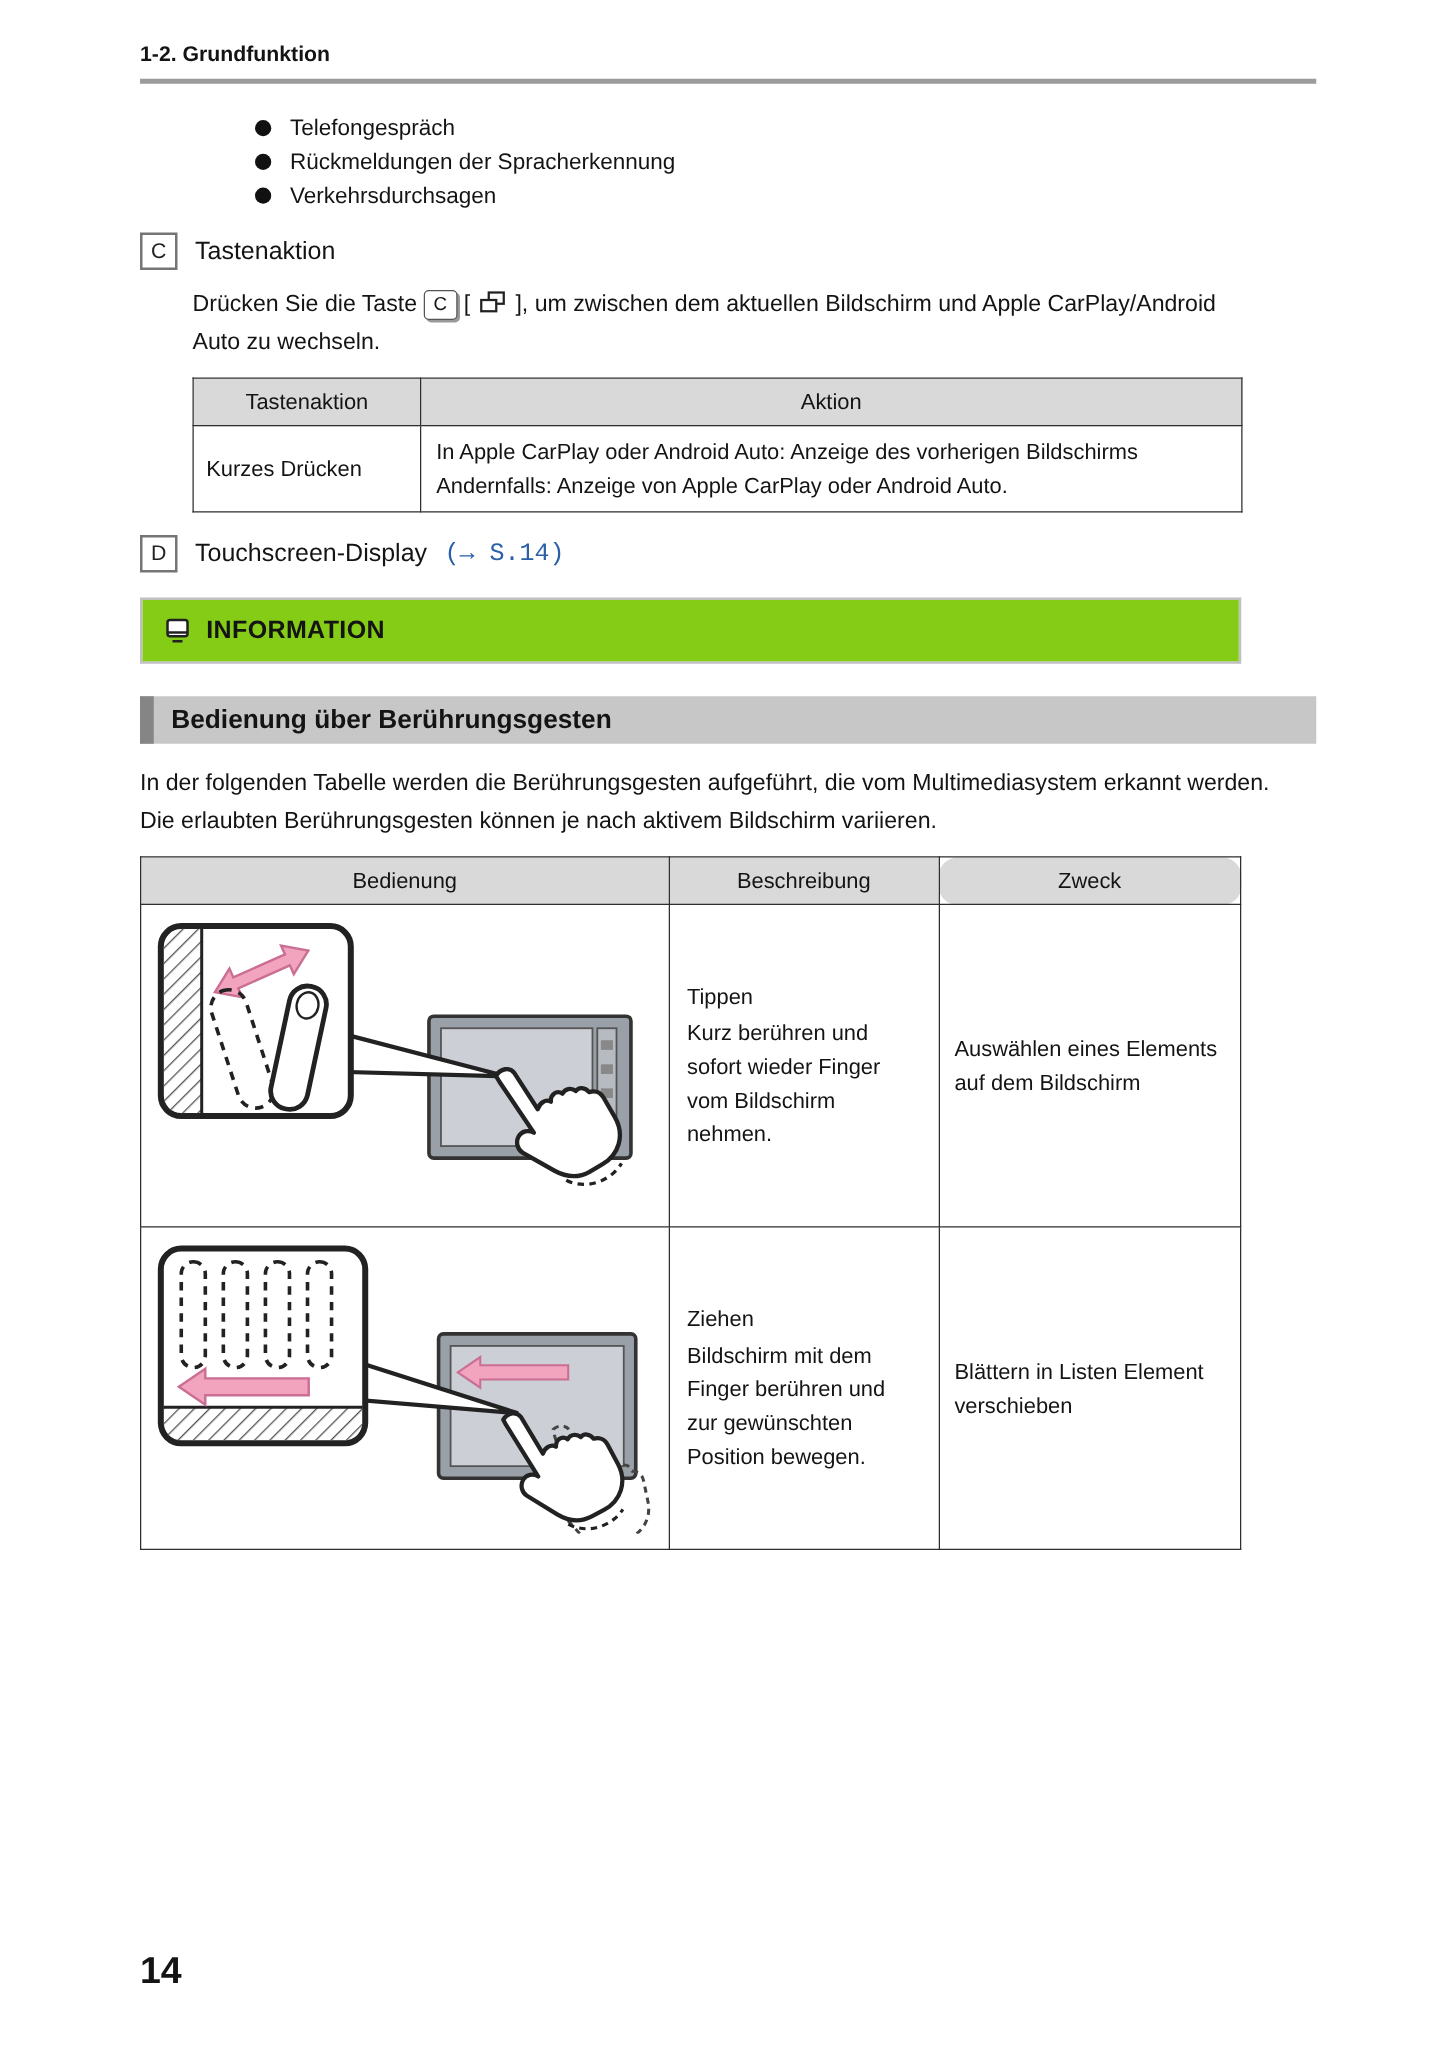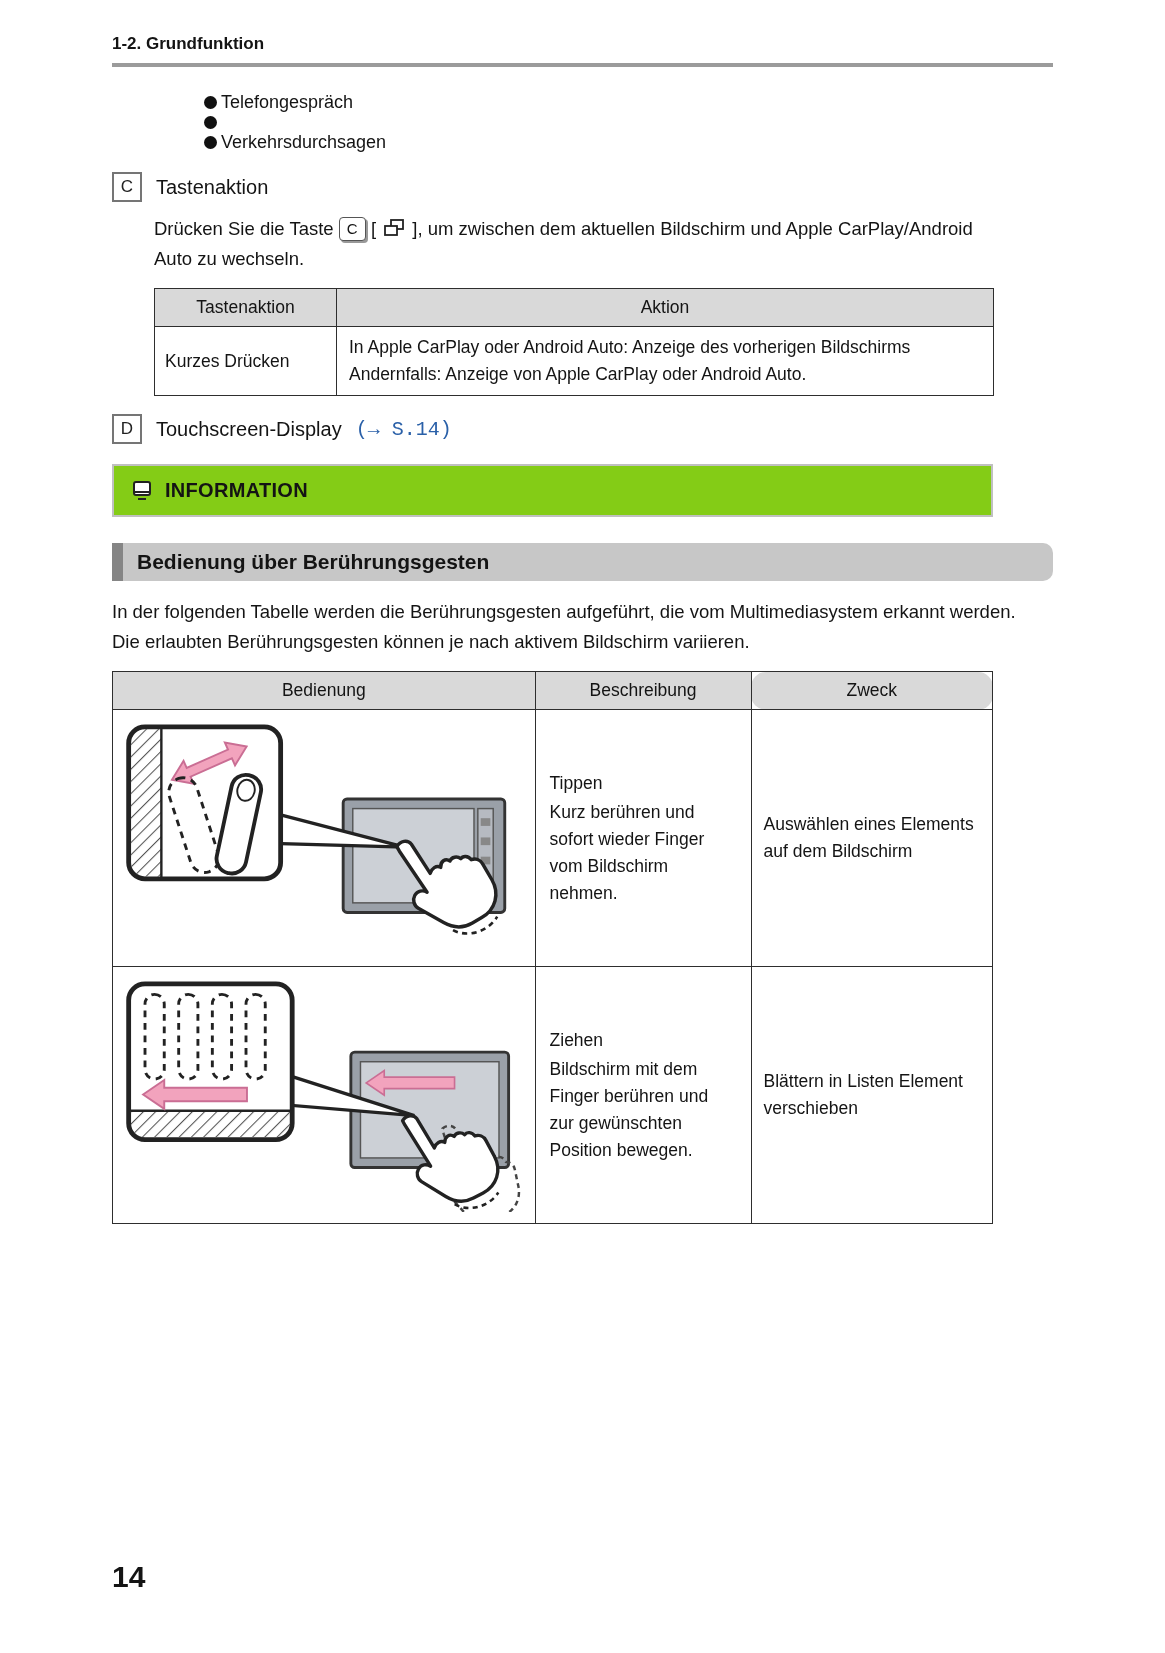--- a/index.html
+++ b/index.html
@@ -9,21 +9,21 @@
     font-family:"Liberation Sans", sans-serif;
     color:#141414;
     overflow:hidden;
   }
   .page { position:relative; width:1165px; height:1653px; padding:34px 112px 0 112px; }
 
   .crumb { font-size:17px; font-weight:bold; }
   .rule  { width:941px; height:4px; background:#9b9b9b; margin-top:9px; }
 
   .bullets { list-style:none; margin:22px 0 0 92px; }
-  .bullets li { font-size:18px; line-height:27px; display:flex; align-items:center; gap:4px; }
+  .bullets li { font-size:18px; line-height:27px; display:flex; align-items:center; gap:15px; }
   .bullet-dot { width:13px; height:13px; border-radius:50%; background:#111; flex:0 0 13px; }
 
   .key-item { display:flex; align-items:center; gap:14px; margin-top:16px; }
   .keybox {
     width:30px; height:30px; border:2px solid #757575; background:#fff;
     display:inline-flex; align-items:center; justify-content:center;
     font-size:17px; color:#222; flex:0 0 30px;
   }
   .item-title { font-size:20px; }
   .item-link { color:#2a60a8; text-decoration:none; font-size:20px;font-family:Liberation Mono, monospace; }
@@ -50,21 +50,21 @@
   .key-table td.cell-result { padding:7px 12px; line-height:27px; }
   .mt18 { margin-top:18px; }
 
   .info-box { width:881px; margin-top:20px; border:2px solid #c0c0c0; background:#fff; }
   .info-head { display:flex; align-items:center; gap:11px; background:#84cc16; padding:13px 16px; }
   .info-title { font-size:20px; font-weight:bold; letter-spacing:0.3px; }
   .info-body { padding:15px 16px 18px 16px; font-size:18px; line-height:30px; }
 
   .section-bar {
     position:relative; width:941px; height:38px; margin-top:26px;
-    background:#c7c7c7; display:flex; align-items:center; padding-left:25px;border-radius:10px;
+    background:#c7c7c7; display:flex; align-items:center; padding-left:25px;
   }
   .section-accent { position:absolute; left:0; top:0; width:11px; height:38px; background:#858585; }
   .section-title { font-size:21px; font-weight:bold; }
 
   .intro { margin-top:16px; width:905px; font-size:18.5px; line-height:30px; }
 
   .gesture-table { width:881px; margin-top:14px; border:1.5px solid #2e2e2e; }
   .gesture-table th { background:#d9d9d9; font-weight:normal; font-size:17.5px; height:38px; text-align:center; }
   .gesture-table .col-op   { width:423px; }
   .gesture-table .col-desc { width:226px; }
@@ -85,20 +85,21 @@
   <div class="crumb">1-2. Grundfunktion</div>
   <div class="rule"></div>
 
   <ul class="bullets">
     <li>
       <span class="bullet-dot"></span>
       <span>Telefongespräch</span>
     </li>
     <li>
       <span class="bullet-dot"></span>
+      <span>Rückmeldungen der Spracherkennung</span>
     </li>
     <li>
       <span class="bullet-dot"></span>
       <span>Verkehrsdurchsagen</span>
     </li>
   </ul>
 
   <div class="key-item">
     <span class="keybox">C</span>
     <span class="item-title">Tastenaktion</span>

